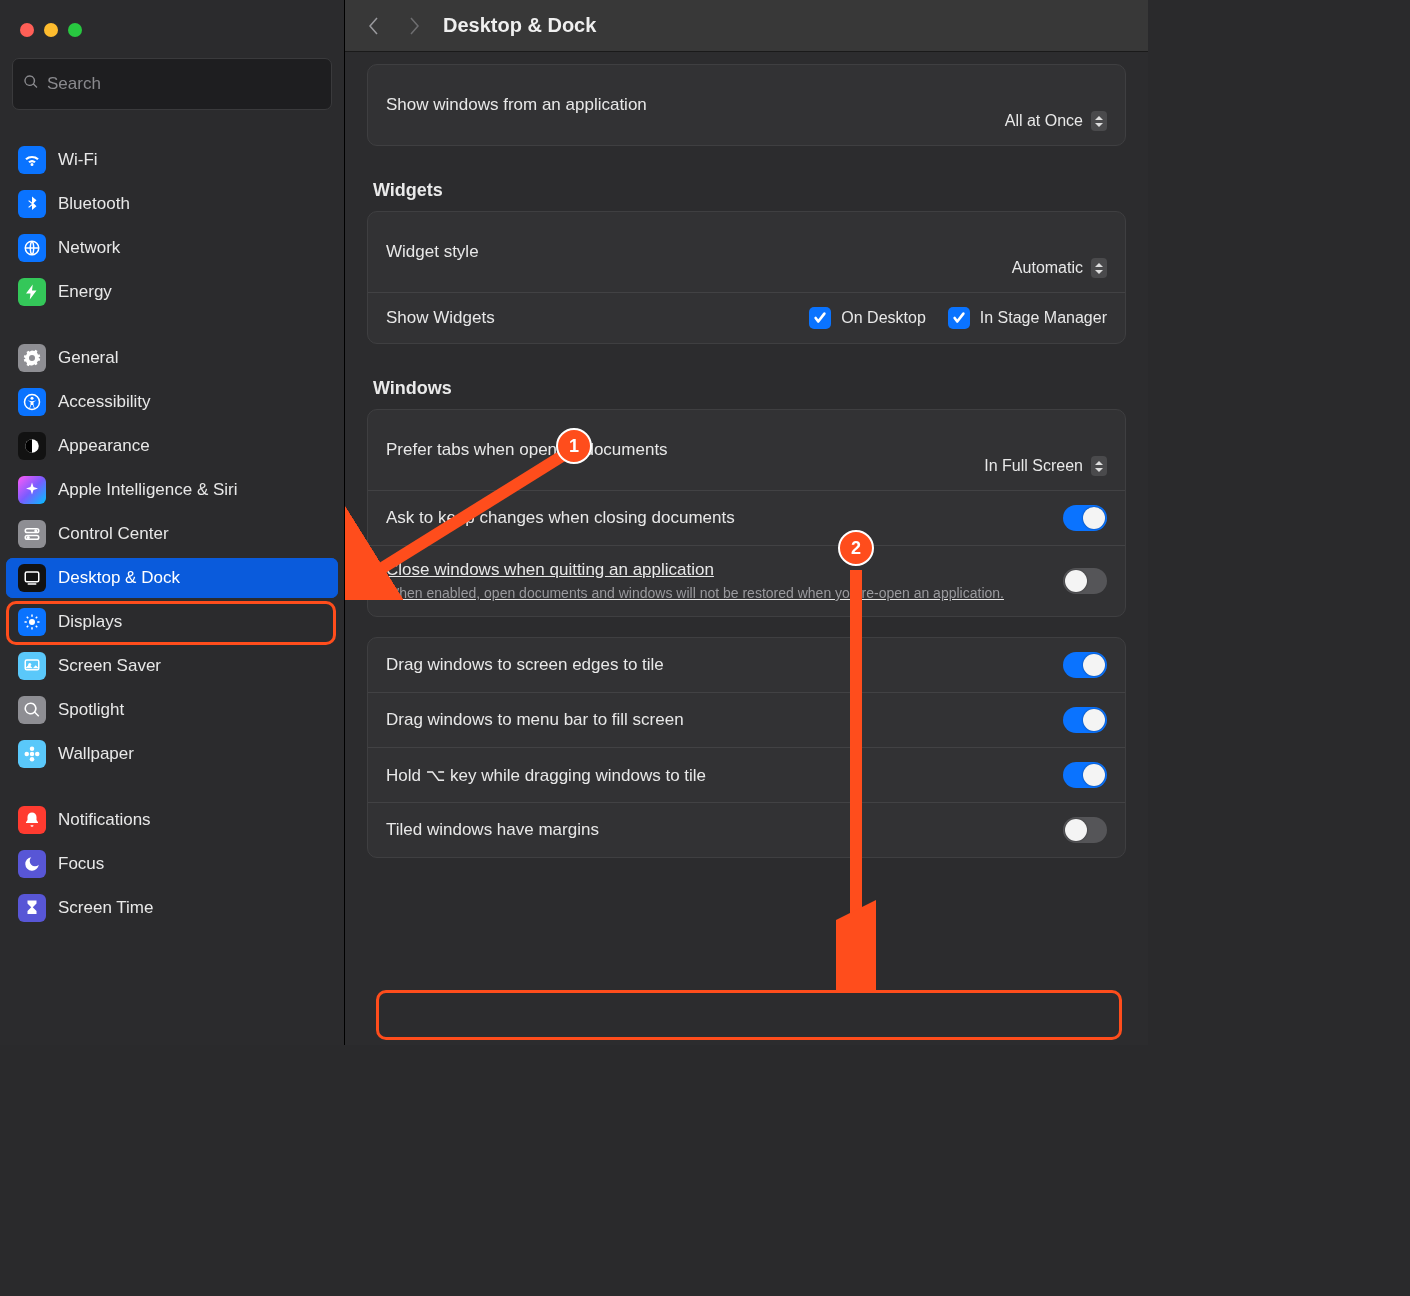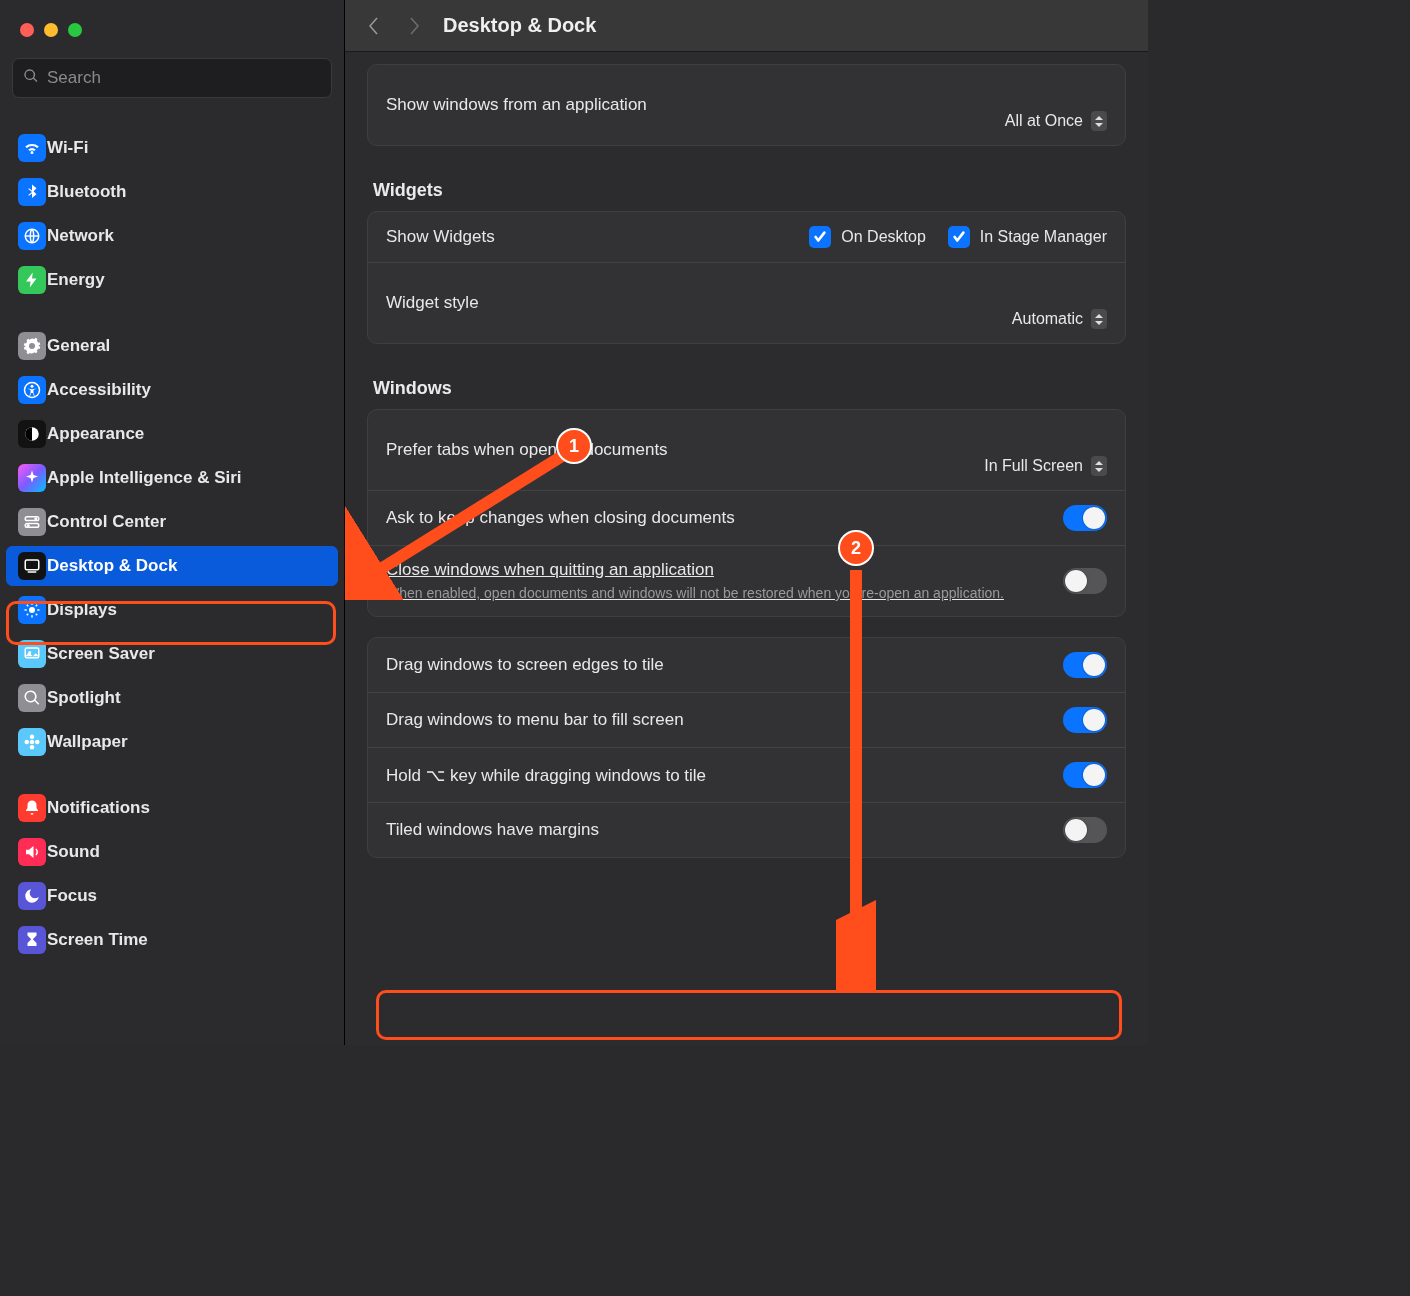--- a/index.html
+++ b/index.html
@@ -33,21 +33,21 @@
     height: 28px;
     align-items: center;
   }
   .dot { width: 14px; height: 14px; border-radius: 50%; }
   .dot.red { background: #ff5f57; }
   .dot.yellow { background: #febc2e; }
   .dot.green { background: #28c840; }
   .search-wrap { padding: 14px 12px 6px; }
   .search {
     width: 100%;
-    height: 40px;
+    height: 52px;
     background: #1e1e20;
     border: 1px solid #3a3a3c;
     border-radius: 7px;
     display: flex;
     align-items: center;
     padding: 0 10px;
     color: #8a8a8e;
   }
   .search svg { width: 16px; height: 16px; fill: #8a8a8e; margin-right: 8px; }
   .search input {
@@ -68,24 +68,23 @@
   }
   .group-gap { height: 22px; }
   .nav-item {
     display: flex;
     align-items: center;
     height: 40px;
     padding: 0 8px 0 12px;
     border-radius: 7px;
     font-size: 17px;
     color: #e8e8e8;
-    gap: 1px;
+    gap: 12px;
     cursor: pointer;
     margin: 2px 0;
-    font-weight: bold;
   }
   .nav-item.active {
     background: #0a5bdc;
     box-shadow: 0 0 0 1px #0a5bdc inset;
     color: #fff;
   }
   .nav-item .icon-box {
     width: 28px; height: 28px;
     border-radius: 6px;
     display: flex; align-items: center; justify-content: center;
@@ -381,29 +380,20 @@
         <div class="group-gap"></div>
         <div class="nav-item">
           <div class="icon-box" style="background: rgb(255, 59, 48);">
             <svg viewBox="0 0 24 24">
               <path d="M12 2a6 6 0 00-6 6v4l-2 3v1h16v-1l-2-3V8a6 6 0 00-6-6zm-2 17a2 2 0 004 0z"></path>
             </svg>
           </div>
           <span>Notifications</span>
         </div>
         <div class="nav-item">
-          <div class="icon-box" style="background: rgb(255, 45, 85);">
-            <svg viewBox="0 0 24 24">
-              <path d="M4 9v6h4l6 5V4L8 9z"></path>
-              <path d="M17 8a5 5 0 010 8" fill="none" stroke="#fff" stroke-width="2"></path>
-            </svg>
-          </div>
-          <span>Sound</span>
-        </div>
-        <div class="nav-item">
           <div class="icon-box" style="background: rgb(88, 86, 214);">
             <svg viewBox="0 0 24 24">
               <path d="M21 13A9 9 0 1111 3a7 7 0 0010 10z"></path>
             </svg>
           </div>
           <span>Focus</span>
         </div>
         <div class="nav-item">
           <div class="icon-box" style="background: rgb(88, 86, 214);">
             <svg viewBox="0 0 24 24">
@@ -436,20 +426,27 @@
           <span class="label">Show windows from an application</span>
           <div class="dropdown">
             <span>All at Once</span>
             <span class="stepper"></span>
           </div>
         </div>
       </div>
 
       <div class="section-title">Widgets</div>
       <div class="card">
+        <div class="row">
+          <span class="label">Widget style</span>
+          <div class="dropdown">
+            <span>Automatic</span>
+            <span class="stepper"></span>
+          </div>
+        </div>
         <div class="row">
           <span class="label">Show Widgets</span>
           <div class="controls">
             <div class="chk-row">
               <div class="chk on">
                 <svg viewBox="0 0 16 16">
                     <path d="M3 8l3 4 7-9"></path>
                   </svg>
               </div>
               <span>On Desktop</span>
@@ -457,27 +454,20 @@
             <div class="chk-row">
               <div class="chk on">
                 <svg viewBox="0 0 16 16">
                     <path d="M3 8l3 4 7-9"></path>
                   </svg>
               </div>
               <span>In Stage Manager</span>
             </div>
           </div>
         </div>
-        <div class="row">
-          <span class="label">Widget style</span>
-          <div class="dropdown">
-            <span>Automatic</span>
-            <span class="stepper"></span>
-          </div>
-        </div>
       </div>
 
 
       <div class="section-title">Windows</div>
       <div class="card">
         <div class="row">
           <span class="label">Prefer tabs when opening documents</span>
           <div class="dropdown">
             <span>In Full Screen</span>
             <span class="stepper"></span>

